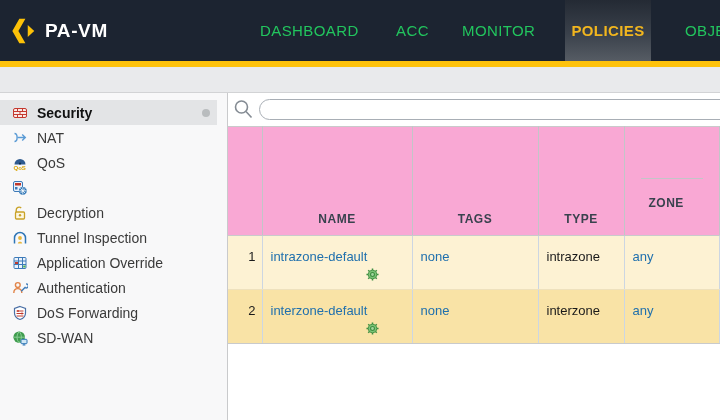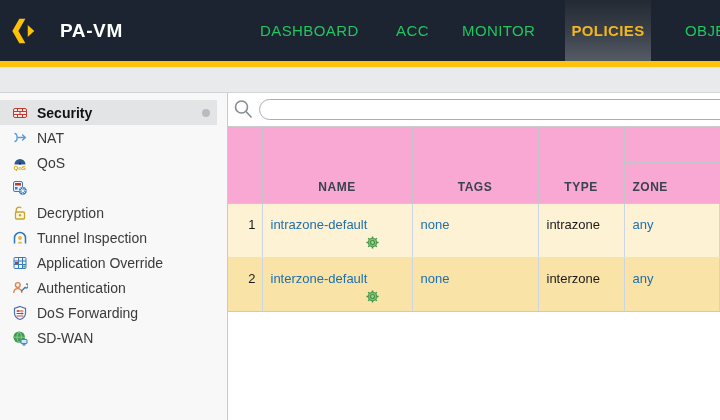--- a/index.html
+++ b/index.html
@@ -1,21 +1,21 @@
 <!DOCTYPE html>
 <html><head>
 <meta charset="utf-8">
 <style>
   html,body{margin:0;padding:0;background:#fff;}
   *{box-sizing:border-box;font-family:"Liberation Sans",sans-serif;}
   .screen{position:relative;width:720px;height:420px;overflow:hidden;background:#fff;}
 
   
   .topnav{position:relative;height:61px;background:#1c2431;}
-  .logo{position:absolute;left:10px;top:50%;transform:translateY(-50%);display:flex;align-items:center;gap:22px;}
+  .logo{position:absolute;left:10px;top:50%;transform:translateY(-50%);display:flex;align-items:center;gap:7px;}
   .brand{color:#ffffff;font-size:19px;font-weight:bold;letter-spacing:.6px;}
   .nav-item{position:absolute;top:0;height:61px;display:flex;align-items:center;
     font-size:15px;letter-spacing:.4px;color:#22c55e;cursor:pointer;}
   .nav-dashboard{left:260px}.nav-acc{left:396px}.nav-monitor{left:462px}
   .nav-policies{left:565px;width:86px;justify-content:center;
     background:linear-gradient(180deg,#242a34 0%,#3a414b 55%,#565c64 100%);
     color:#f2b61e;font-weight:bold;}
   .nav-objects{left:685px}
   .stripe{height:6px;background:#fec20c;}
   .toolbar{height:26px;background:#e9eaec;border-bottom:1px solid #d2d3d5;}
@@ -34,21 +34,21 @@
   .searchbar{height:33px;display:flex;align-items:center;padding-left:5px;background:#fff;}
   .search-input{flex:1;height:21px;border:1px solid #a8aeb5;border-radius:11px;margin-left:5px;
     margin-right:-12px;outline:none;padding:0 10px;font-size:13px;background:#fff;}
 
   
   table.rules{width:100%;border-collapse:collapse;table-layout:fixed;border-top:1px solid #c9cacb;}
   col.c-num{width:34px}col.c-name{width:150px}col.c-tags{width:126px}col.c-type{width:86px}
   thead th{height:77px;background:#f9a8d4;border-right:1px solid #c3c5c8;border-bottom:1px solid #c9cacb;
     vertical-align:bottom;text-align:center;padding:0 8px 9px 8px;
     font-size:12px;letter-spacing:.5px;color:#39424e;cursor:pointer;}
-  th.th-zone{padding:0;}
+  th.th-zone{padding:16px;}
   .zone-group{height:36px;border-bottom:1px solid #c3c5c8;}
   .zone-lbl{height:40px;display:flex;align-items:flex-end;padding:0 8px 9px 8px;}
   tbody tr{height:49px;}
   tbody td{vertical-align:top;padding:13px 8px 8px 8px;border-right:1px solid #ccd6e2;font-size:13px;color:#1a1a1a;}
   tr.r1 td{background:#fdf2d3;border-bottom:1px solid #eee1bd;}
   tr.r2 td{background:#f9e3a6;border-bottom:1px solid #c9cacb;}
   td.c-num{text-align:right;padding:13px 6px 0 0;}
   a.cell-link{color:#2070ad;text-decoration:none;cursor:pointer;}
   .gear-row{margin:4px 0 0 95px;line-height:0;}
   .gear-row svg{cursor:pointer;}

